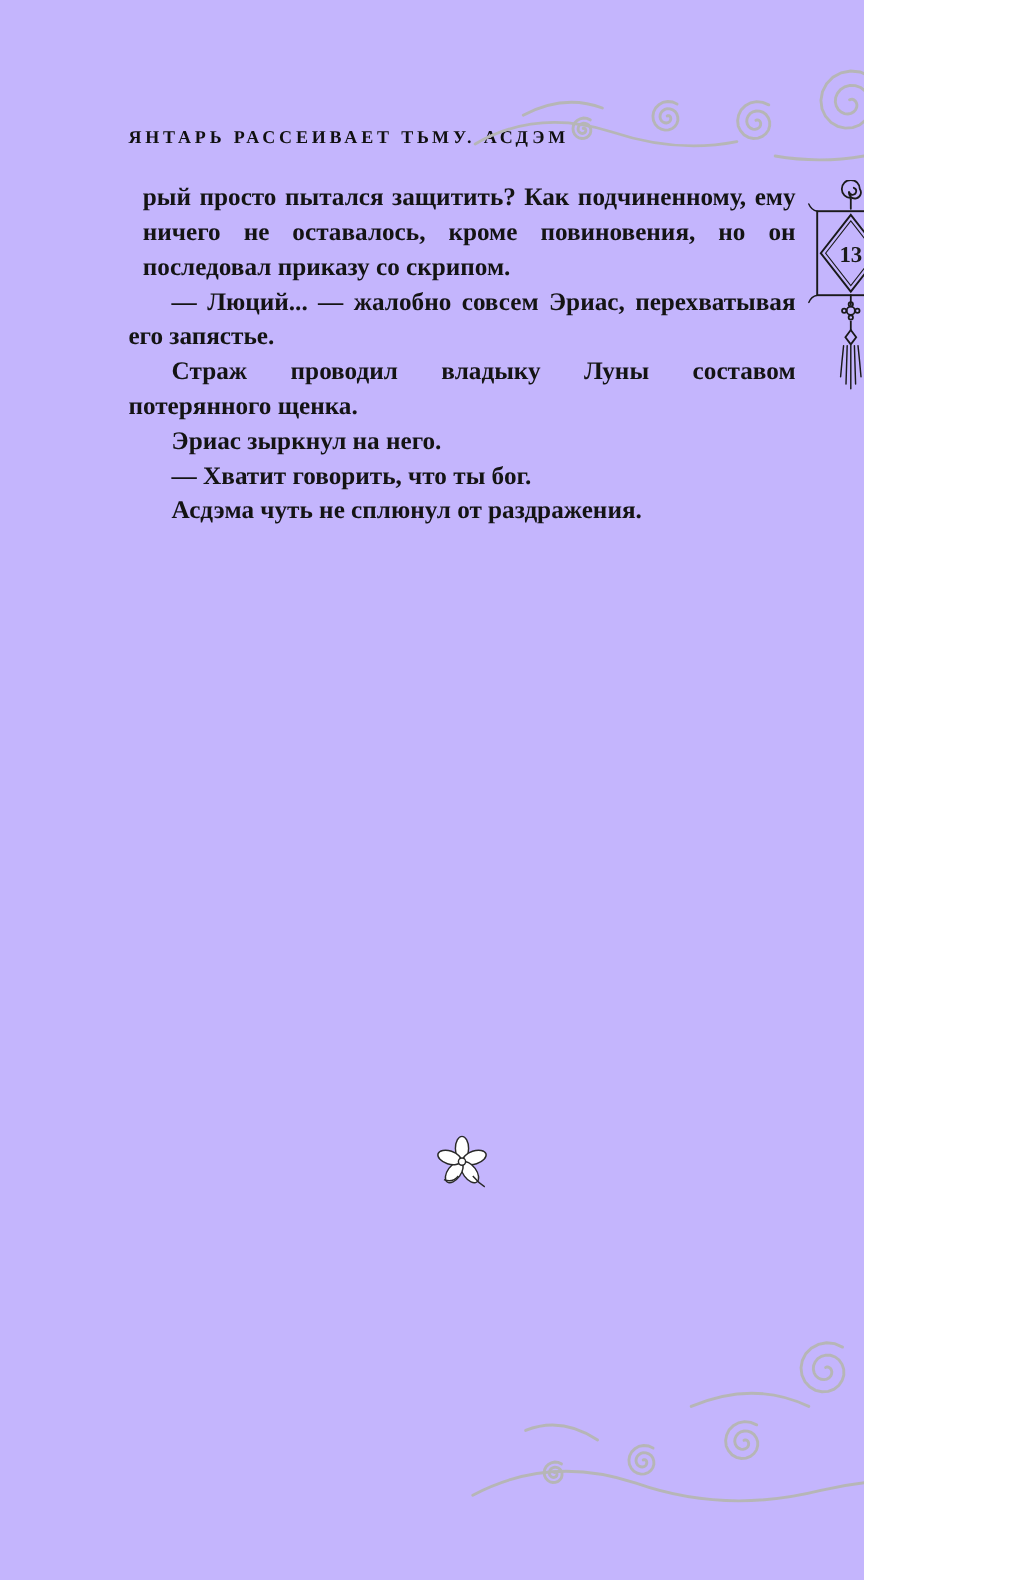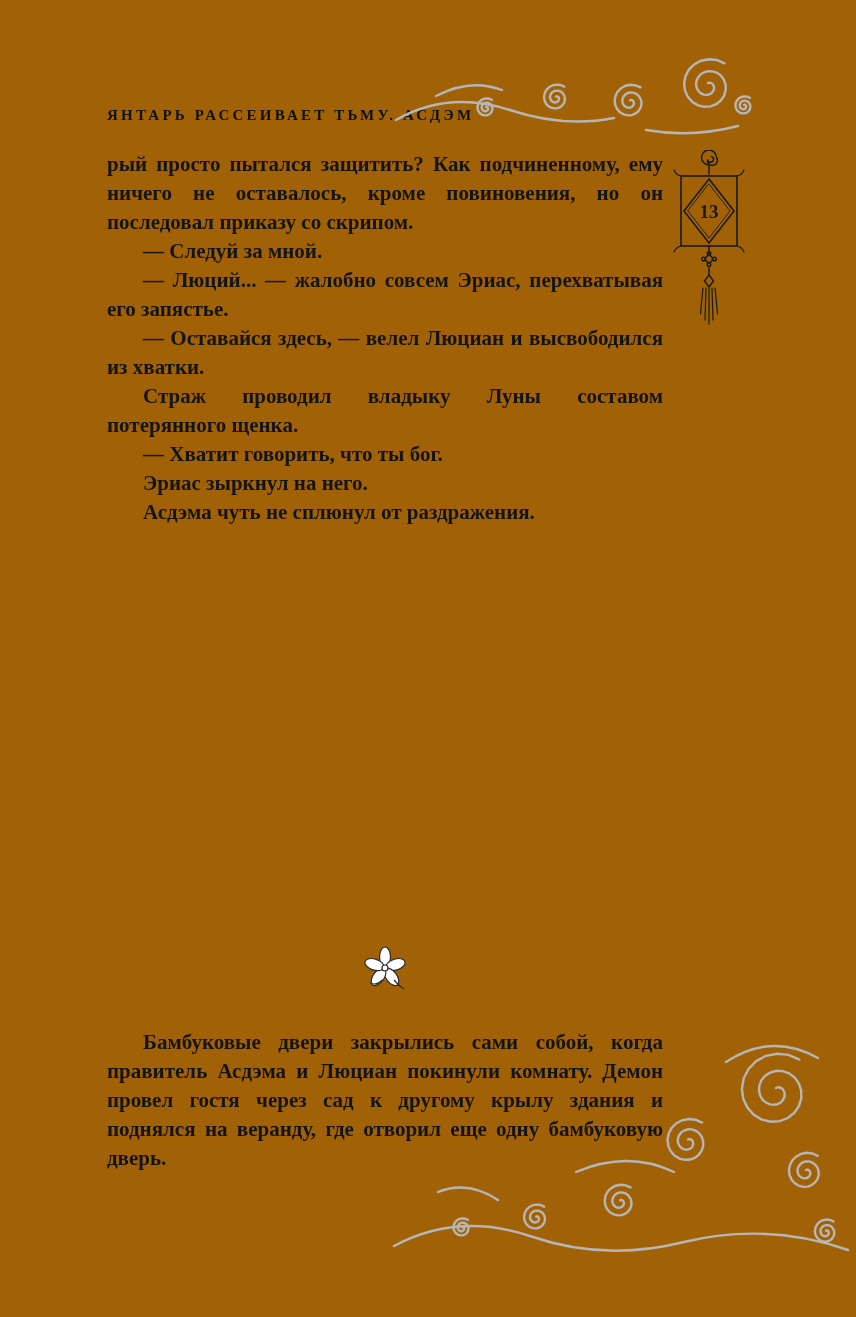--- a/index.html
+++ b/index.html
@@ -1,21 +1,21 @@
 <!DOCTYPE html>
 <html><head>
 <meta charset="utf-8">
 <style>
   * { box-sizing: border-box; }
   html, body { margin: 0; padding: 0; background: #ffffff; }
   .page {
     position: relative;
-    width: 856px;
+    width: 720px;
     height: 1317px;
-    background: #a16207;
+    background: #c4b5fd;
     overflow: hidden;
     font-family: "Liberation Serif", serif;
     color: #161616;
   }
   .running-head {
     position: absolute;
     left: 107px;
     top: 107px;
     font-size: 15px;
     font-weight: bold;
@@ -29,21 +29,21 @@
     width: 556px;
     font-size: 21px;
     line-height: 29px;
     font-weight: bold;
     text-align: justify;
     color: #141414;
   }
   .sec1 { top: 150px; }
   .sec2 { top: 1028px; }
   .text-col p { margin: 0; text-indent: 36px; }
-  .text-col p.noindent { text-indent: 0; }
+  .text-col p.noindent { text-indent: 0; margin-left: 12px; }
   .divider {
     position: absolute;
     left: 107px;
     top: 946px;
     width: 556px;
     text-align: center;
   }
   .page-ornament {
     position: absolute;
     left: 668px;
@@ -91,26 +91,24 @@
       <path d="M38 138 q-0.5 16 -1 32" stroke-width="1.2"></path>
       <path d="M41 138 v36" stroke-width="1.2"></path>
       <path d="M44 138 q0.5 16 1 32" stroke-width="1.2"></path>
       <path d="M47 138 q1.5 14 2.5 26" stroke-width="1.2"></path>
     </g>
     <text x="41" y="68" text-anchor="middle" font-size="19" font-weight="bold" font-family="Liberation Serif, serif" fill="#1a1a1a">13</text>
   </svg>
 
   <div class="text-col sec1">
       <p class="noindent">рый просто пытался защитить? Как подчиненному, ему ничего не оставалось, кроме повиновения, но он последовал приказу со скрипом.</p>
-      <p>— Следуй за мной.</p>
       <p>— Люций... — жалобно совсем Эриас, перехватывая его запястье.</p>
-      <p>— Оставайся здесь, — велел Люциан и высвободился из хватки.</p>
       <p>Страж проводил владыку Луны составом потерянного щенка.</p>
+      <p>Эриас зыркнул на него.</p>
       <p>— Хватит говорить, что ты бог.</p>
-      <p>Эриас зыркнул на него.</p>
       <p>Асдэма чуть не сплюнул от раздражения.</p>
     </div>
 
   <div class="divider">
     <svg width="58" height="48" viewBox="0 0 58 48">
       <g fill="#ffffff" stroke="#2a2a2a" stroke-width="1.2">
         <g transform="rotate(0 29 22)">
             <ellipse cx="29" cy="11" rx="5.5" ry="10"></ellipse>
           </g>
         <g transform="rotate(72 29 22)">
@@ -125,23 +123,20 @@
         <g transform="rotate(288 29 22)">
             <ellipse cx="29" cy="11" rx="5.5" ry="10"></ellipse>
           </g>
         <circle cx="29" cy="22" r="3"></circle>
         <path d="M14 37 q7 3 12 -3" fill="none"></path>
         <path d="M38 34 q5 6 10 9" fill="none"></path>
       </g>
     </svg>
   </div>
 
-  <div class="text-col sec2">
-      <p>Бамбуковые двери закрылись сами собой, когда правитель Асдэма и Люциан покинули комнату. Демон провел гостя через сад к другому крылу здания и поднялся на веранду, где отворил еще одну бамбуковую дверь.</p>
-    </div>
 
   <svg class="cloud cloud-bottom" width="478" height="250" viewBox="0 0 478 250">
       <path d="M398.0 68.0 L399.4 67.4 L401.2 67.3 L403.1 68.0 L404.8 69.4 L406.1 71.4 L406.7 74.0 L406.4 76.9 L405.1 79.8 L402.9 82.3 L399.7 84.1 L396.0 84.8 L391.9 84.4 L388.0 82.6 L384.5 79.6 L382.1 75.5 L381.0 70.5 L381.4 65.3 L383.5 60.1 L387.2 55.7 L392.3 52.5 L398.3 50.8 L404.8 51.1 L411.1 53.4 L416.7 57.6 L420.9 63.5 L423.2 70.6 L423.3 78.3 L421.0 85.9 L416.5 92.7 L409.9 98.0 L401.8 101.1 L392.9 101.7 L383.9 99.6 L375.8 94.8 L369.4 87.6 L365.2 78.6 L363.9 68.6 L365.7 58.3 L370.5 48.9 L378.1 41.1 L387.9 35.8 L399.1 33.7 L410.6 34.9 L421.5 39.6 " fill="none" stroke="#b6b6b6" stroke-width="2.4" stroke-linecap="round"></path>
       <path d="M310.0 119.6 L310.9 119.2 L311.9 119.2 L313.0 119.6 L314.1 120.4 L314.8 121.7 L315.2 123.2 L315.0 124.9 L314.3 126.7 L312.9 128.2 L311.0 129.2 L308.8 129.7 L306.3 129.4 L304.0 128.4 L301.9 126.6 L300.5 124.1 L299.8 121.1 L300.0 118.0 L301.3 114.9 L303.5 112.2 L306.6 110.3 L310.2 109.3 L314.1 109.4 L317.9 110.8 L321.2 113.3 L323.7 116.9 L325.1 121.1 L325.2 125.8 L323.8 130.3 L321.1 134.4 L317.1 137.6 L312.3 139.5 L306.9 139.8 L301.6 138.6 L296.7 135.7 L292.8 131.4 L290.3 126.0 L289.5 119.9 L290.6 113.8 L293.5 108.1 L298.1 103.5 L304.0 100.3 L310.7 99.0 L317.6 99.7 L324.1 102.6 " fill="none" stroke="#b6b6b6" stroke-width="2.4" stroke-linecap="round"></path>
       <path d="M428.0 150.0 L428.7 149.7 L429.6 149.7 L430.5 150.0 L431.4 150.7 L432.0 151.7 L432.3 153.0 L432.2 154.5 L431.6 155.9 L430.4 157.1 L428.9 158.0 L427.0 158.4 L425.0 158.2 L423.0 157.3 L421.3 155.8 L420.0 153.7 L419.5 151.3 L419.7 148.6 L420.8 146.1 L422.6 143.9 L425.1 142.2 L428.2 141.4 L431.4 141.5 L434.6 142.7 L437.4 144.8 L439.5 147.7 L440.6 151.3 L440.7 155.1 L439.5 158.9 L437.2 162.3 L433.9 165.0 L429.9 166.6 L425.4 166.9 L421.0 165.8 L416.9 163.4 L413.7 159.8 L411.6 155.3 L410.9 150.3 L411.8 145.2 L414.3 140.4 L418.1 136.6 L423.0 133.9 L428.5 132.8 L434.3 133.5 L439.8 135.8 " fill="none" stroke="#b6b6b6" stroke-width="2.4" stroke-linecap="round"></path>
       <path d="M242.0 180.2 L242.6 179.9 L243.4 179.9 L244.3 180.2 L245.0 180.8 L245.6 181.7 L245.9 182.9 L245.8 184.2 L245.2 185.5 L244.2 186.6 L242.8 187.4 L241.1 187.8 L239.3 187.6 L237.5 186.8 L235.9 185.4 L234.8 183.6 L234.3 181.3 L234.5 179.0 L235.5 176.7 L237.1 174.7 L239.4 173.2 L242.1 172.5 L245.1 172.6 L247.9 173.6 L250.4 175.5 L252.3 178.2 L253.4 181.4 L253.4 184.8 L252.4 188.3 L250.3 191.3 L247.3 193.7 L243.7 195.1 L239.7 195.4 L235.7 194.4 L232.0 192.3 L229.1 189.0 L227.2 185.0 L226.7 180.5 L227.5 175.9 L229.6 171.6 L233.1 168.1 L237.5 165.7 L242.5 164.7 L247.7 165.3 L252.6 167.4 " fill="none" stroke="#b6b6b6" stroke-width="2.4" stroke-linecap="round"></path>
       <path d="M158.0 196.6 L158.5 196.4 L159.1 196.4 L159.8 196.6 L160.4 197.1 L160.8 197.8 L161.0 198.7 L160.9 199.7 L160.5 200.7 L159.7 201.6 L158.6 202.2 L157.3 202.5 L155.9 202.3 L154.5 201.7 L153.3 200.7 L152.4 199.2 L152.0 197.5 L152.2 195.6 L152.9 193.9 L154.2 192.3 L156.0 191.2 L158.1 190.6 L160.4 190.7 L162.6 191.5 L164.6 192.9 L166.0 195.0 L166.8 197.5 L166.9 200.2 L166.1 202.9 L164.5 205.2 L162.2 207.1 L159.3 208.2 L156.2 208.4 L153.1 207.7 L150.2 206.0 L148.0 203.5 L146.5 200.3 L146.1 196.8 L146.7 193.2 L148.4 189.9 L151.1 187.2 L154.5 185.3 L158.4 184.6 L162.4 185.0 L166.2 186.7 " fill="none" stroke="#b6b6b6" stroke-width="2.4" stroke-linecap="round"></path>
       <path d="M84.0 207.0 L84.4 206.8 L84.8 206.8 L85.3 207.0 L85.7 207.3 L86.0 207.9 L86.2 208.5 L86.1 209.2 L85.8 209.9 L85.2 210.6 L84.4 211.0 L83.5 211.2 L82.5 211.1 L81.5 210.7 L80.6 209.9 L80.0 208.9 L79.7 207.6 L79.9 206.3 L80.4 205.0 L81.3 203.9 L82.6 203.1 L84.1 202.7 L85.7 202.8 L87.3 203.3 L88.7 204.4 L89.7 205.9 L90.3 207.6 L90.3 209.6 L89.8 211.5 L88.6 213.2 L87.0 214.5 L84.9 215.3 L82.7 215.4 L80.5 214.9 L78.5 213.7 L76.8 211.9 L75.8 209.7 L75.5 207.1 L75.9 204.6 L77.1 202.2 L79.0 200.3 L81.5 199.0 L84.3 198.4 L87.2 198.7 L89.9 199.9 " fill="none" stroke="#b6b6b6" stroke-width="2.4" stroke-linecap="round"></path>
       <path d="M448.0 210.7 L448.5 210.5 L449.0 210.5 L449.6 210.7 L450.2 211.1 L450.6 211.8 L450.8 212.7 L450.7 213.6 L450.3 214.5 L449.6 215.3 L448.6 215.9 L447.3 216.2 L446.0 216.0 L444.7 215.5 L443.6 214.5 L442.8 213.1 L442.5 211.5 L442.6 209.8 L443.3 208.1 L444.5 206.7 L446.1 205.6 L448.1 205.1 L450.2 205.2 L452.3 205.9 L454.1 207.3 L455.4 209.2 L456.2 211.5 L456.2 214.0 L455.5 216.5 L454.0 218.7 L451.9 220.4 L449.2 221.5 L446.3 221.7 L443.4 221.0 L440.8 219.4 L438.7 217.1 L437.3 214.2 L436.9 210.9 L437.5 207.6 L439.1 204.5 L441.5 202.0 L444.7 200.2 L448.4 199.5 L452.1 199.9 L455.6 201.5 " fill="none" stroke="#b6b6b6" stroke-width="2.4" stroke-linecap="round"></path>
       <path d="M16 226 Q80 192 152 216 Q226 242 306 222 Q390 202 470 230" fill="none" stroke="#b6b6b6" stroke-width="2.4" stroke-linecap="round"></path>

